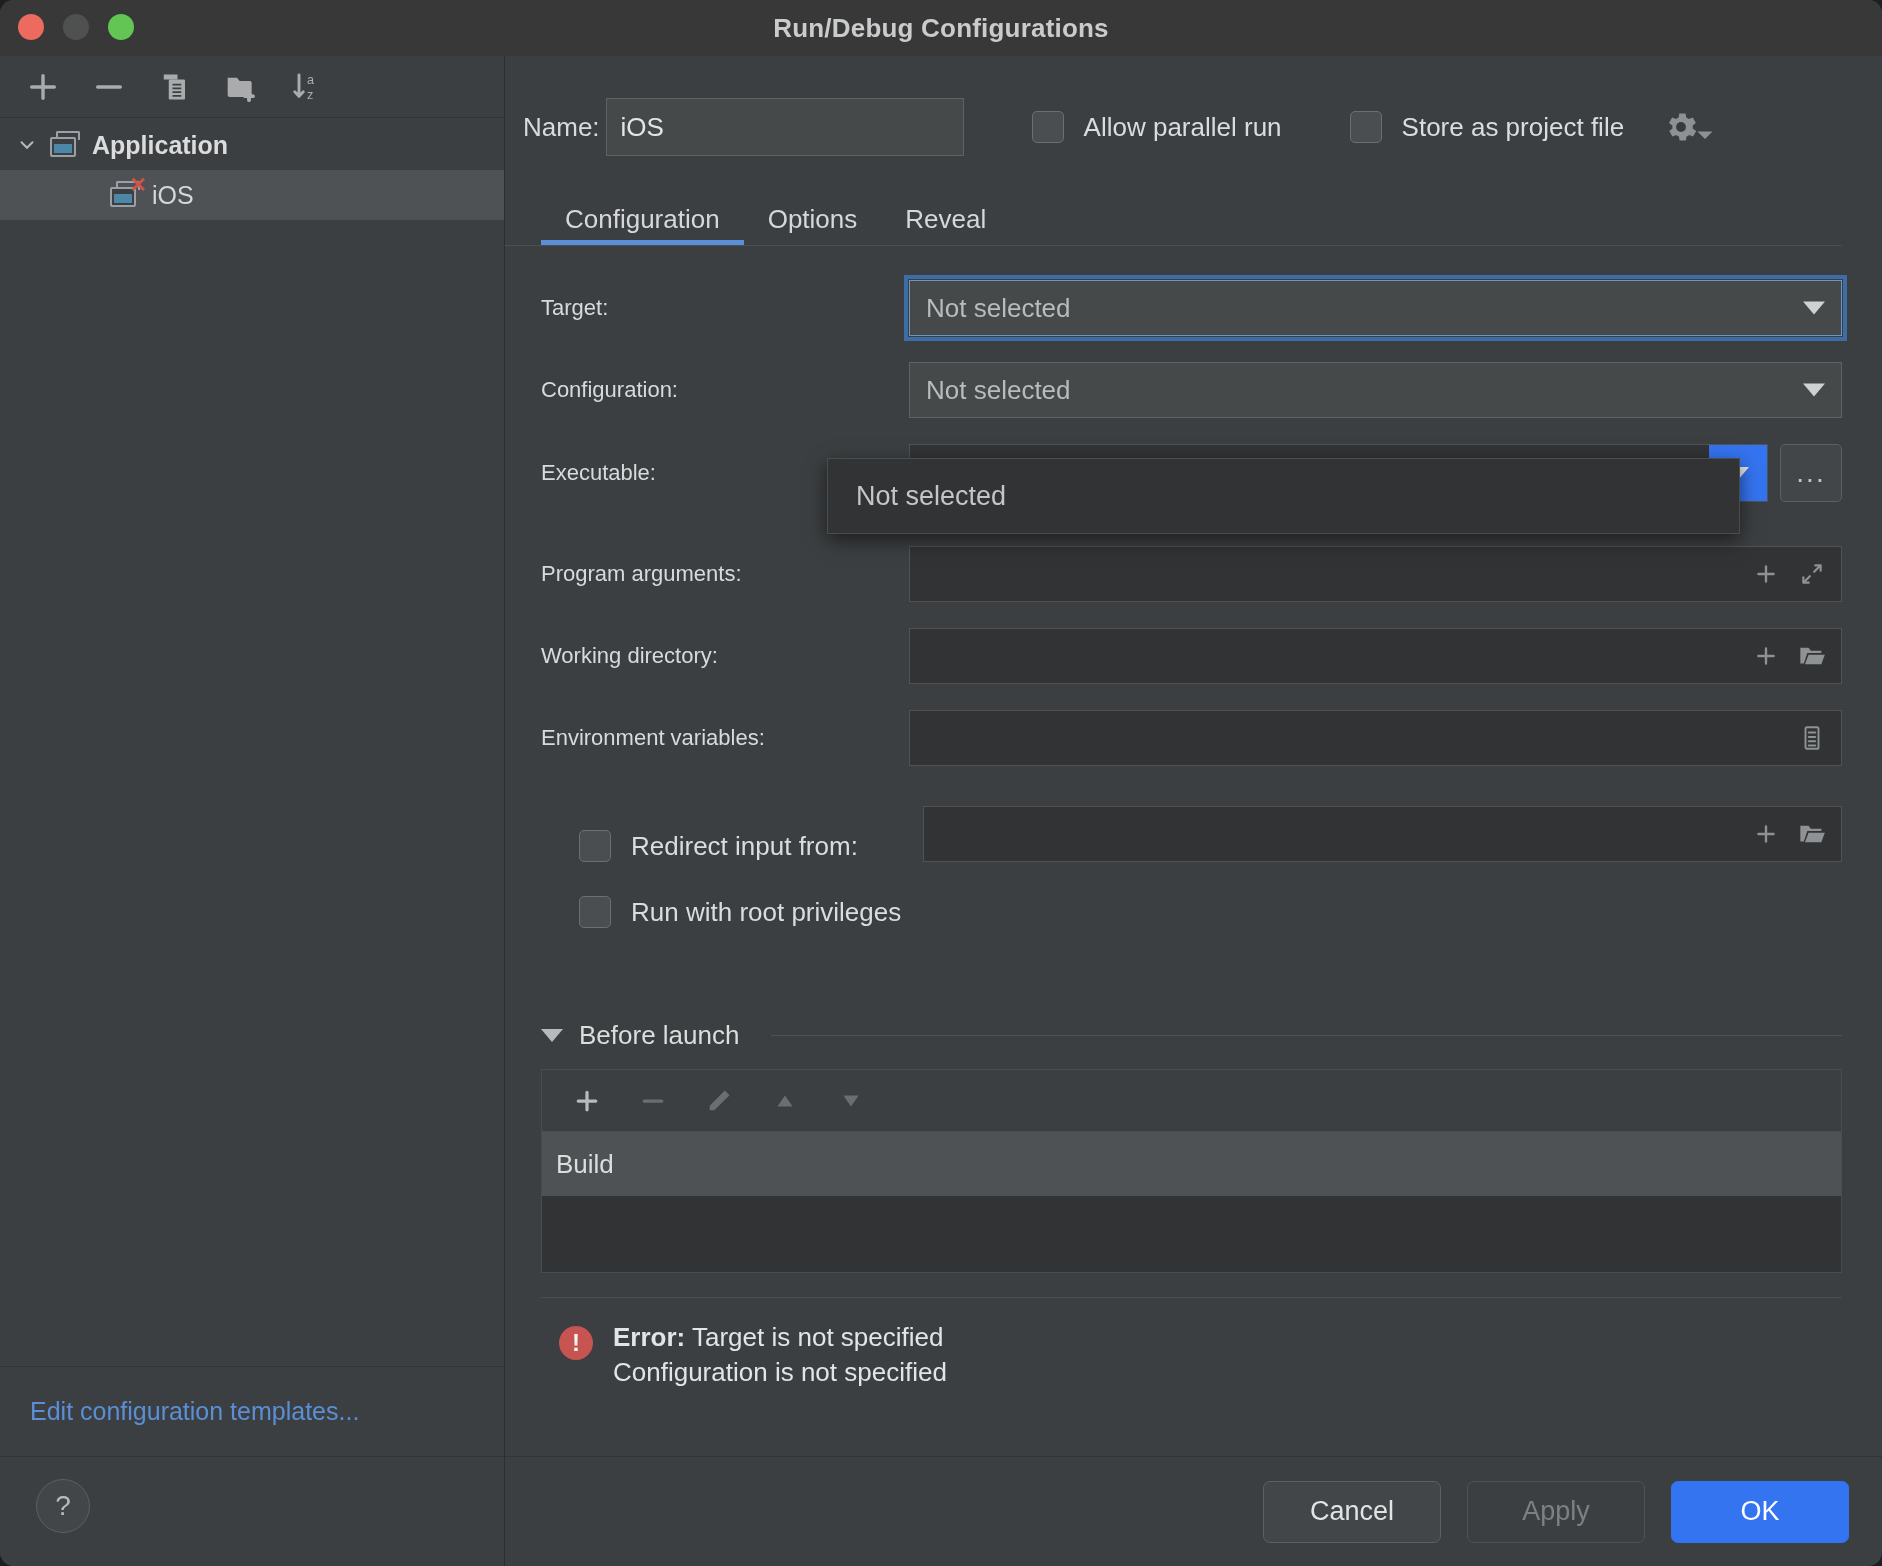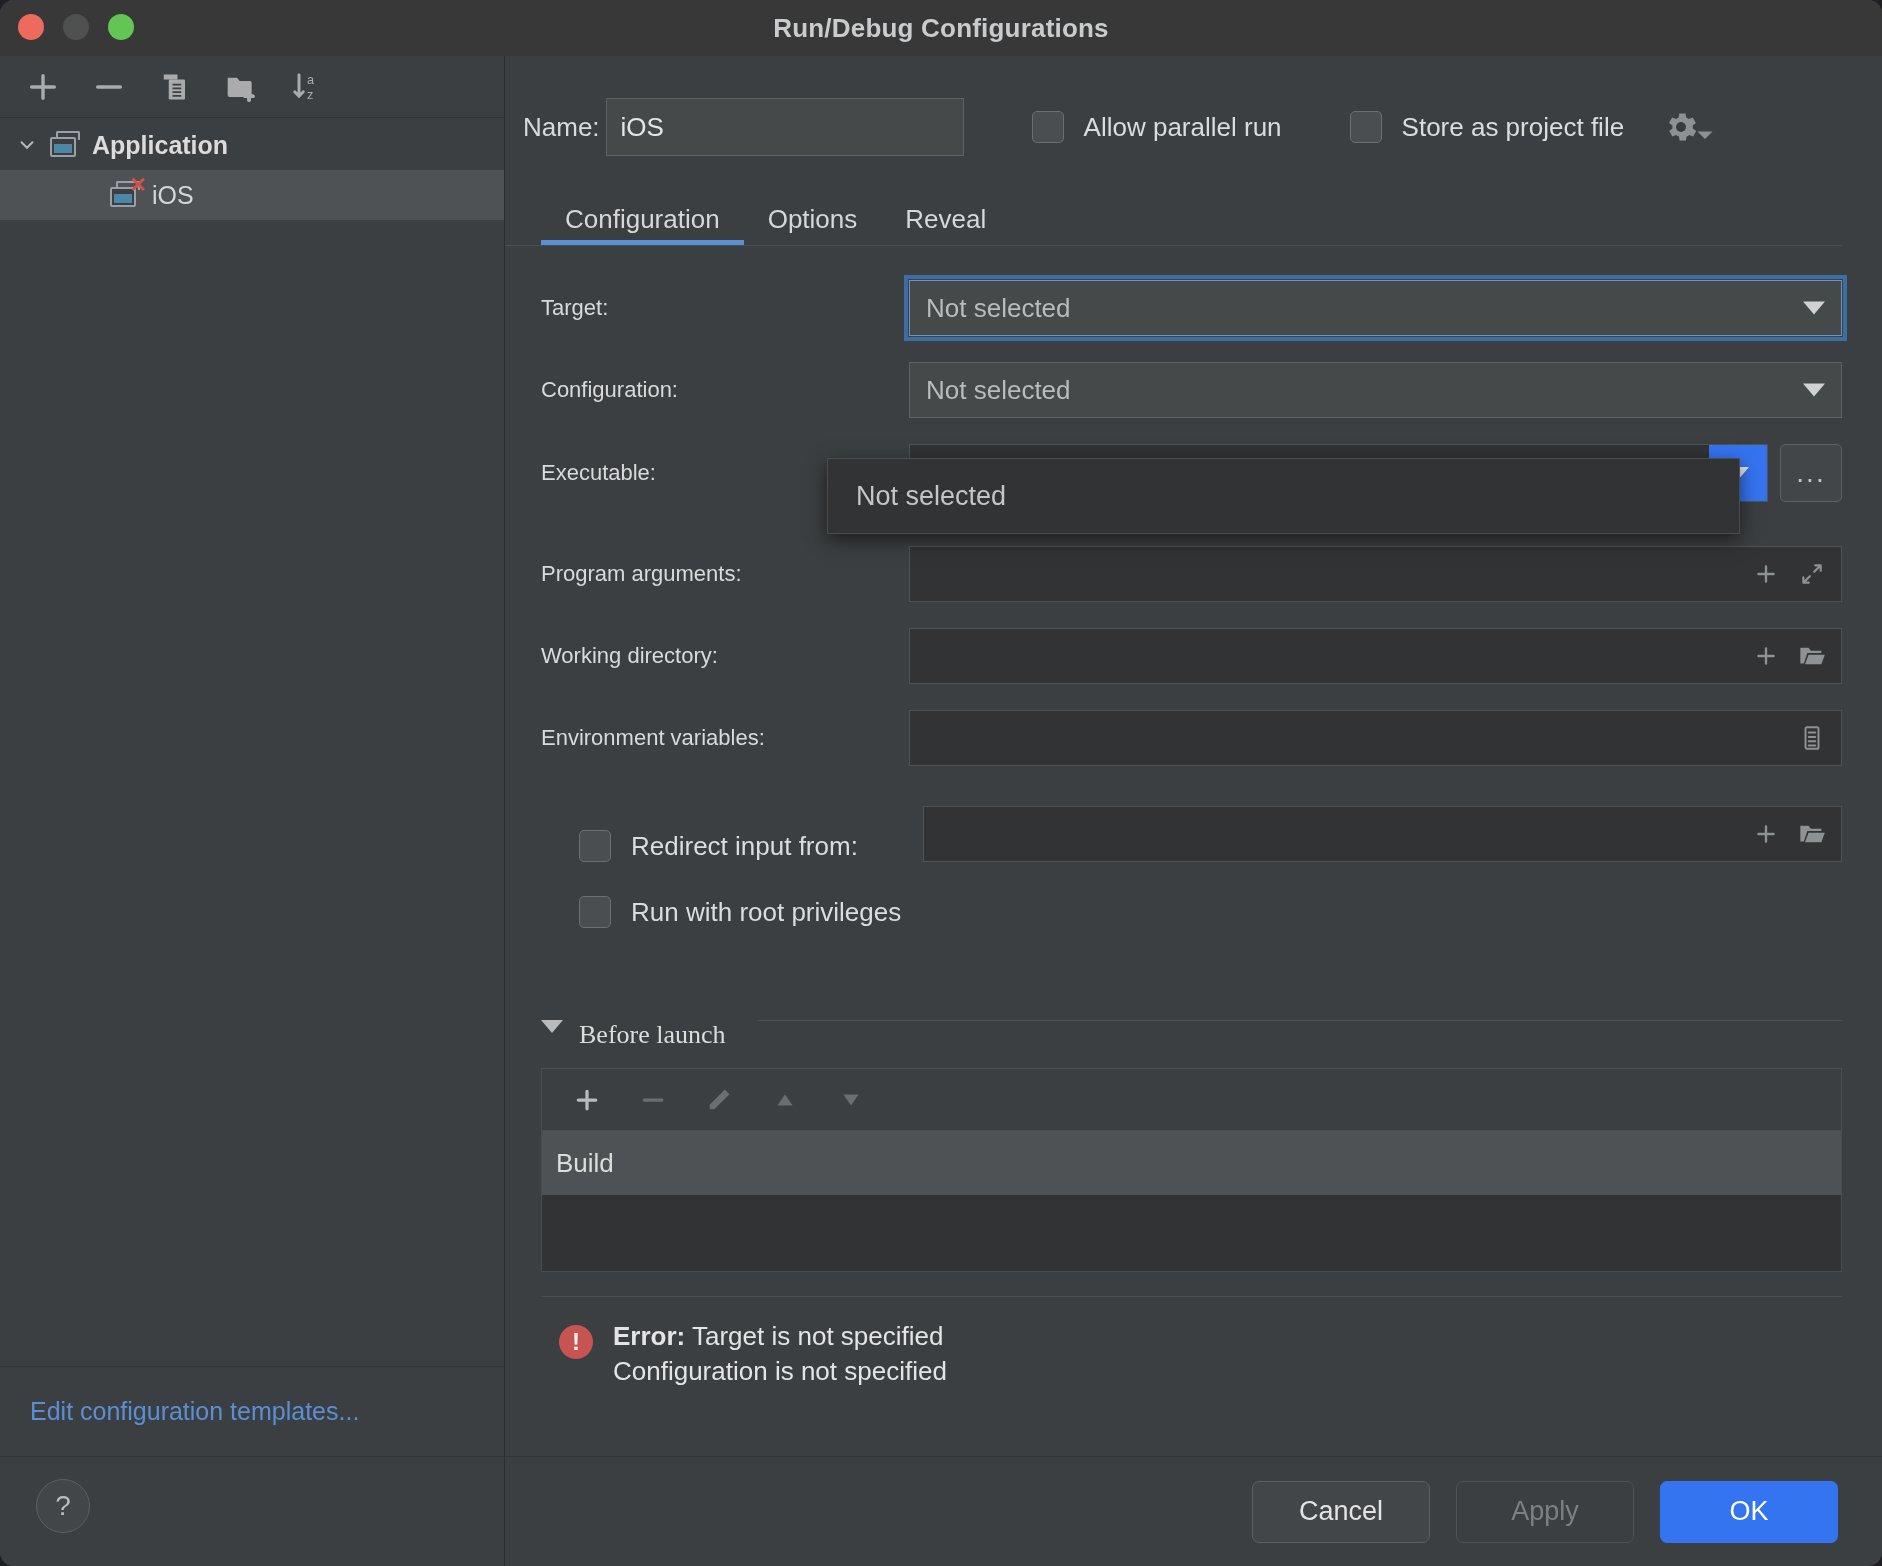--- a/index.html
+++ b/index.html
@@ -178,21 +178,21 @@
     color: #c4c6c8; font-size: 28px; letter-spacing: 2px;
     display: flex; align-items: center; justify-content: center;
   }
 
   .cb-row { display: flex; align-items: flex-end; margin-bottom: 34px; }
   .cb-row .cb-inline { display: flex; align-items: center; gap: 20px; width: 368px; flex: 0 0 368px; padding-left: 38px; }
   .cb-row .cb-inline .cb-label { font-size: 26px; }
 
   
   .before-launch { padding: 58px 0 0 36px; }
-  .bl-header { display: flex; gap: 16px; font-family: Liberation Serif, serif; }
+  .bl-header { display: flex; align-items: center; gap: 16px; }
   .bl-tri { width: 0; height: 0; border-left: 11px solid transparent; border-right: 11px solid transparent; border-top: 13px solid #b8babc; }
   .bl-title { color: #dcdddd; font-size: 26px; }
   .bl-line { flex: 1; height: 1px; background: #4f5254; margin-left: 16px; }
   .bl-panel { margin-top: 18px; border: 1px solid #4a4d4f; }
   .bl-toolbar {
     height: 62px; display: flex; align-items: center; gap: 32px;
     padding: 0 28px; border-bottom: 1px solid #4a4d4f; background: #3c3f41;
   }
   .bl-ti { color: #b8babc; display: flex; align-items: center; justify-content: center; width: 34px; height: 34px; }
   .bl-ti.dim { color: #6b6e70; }
@@ -215,21 +215,21 @@
     flex: 0 0 34px; margin-top: 6px;
   }
   .err-text { color: #e3e4e5; font-size: 26px; line-height: 1.35; }
   .err-text b { font-weight: 700; }
 
   
   .footer {
     height: 110px; flex: 0 0 110px;
     border-top: 1px solid #323436;
     display: flex; align-items: center; justify-content: flex-end;
-    gap: 26px; padding-right: 44px;
+    gap: 26px; padding-right: 33px;
   }
   .btn {
     min-width: 178px; height: 62px; border-radius: 7px;
     display: flex; align-items: center; justify-content: center;
     font-size: 27px;
   }
   .btn.secondary { background: #434648; border: 1px solid #5c6063; color: #e2e3e4; }
   .btn.disabled { background: #3c3f41; border: 1px solid #4e5254; color: #7c8082; }
   .btn.primary { background: #3574f0; border: 1px solid #3574f0; color: #ffffff; }
 

